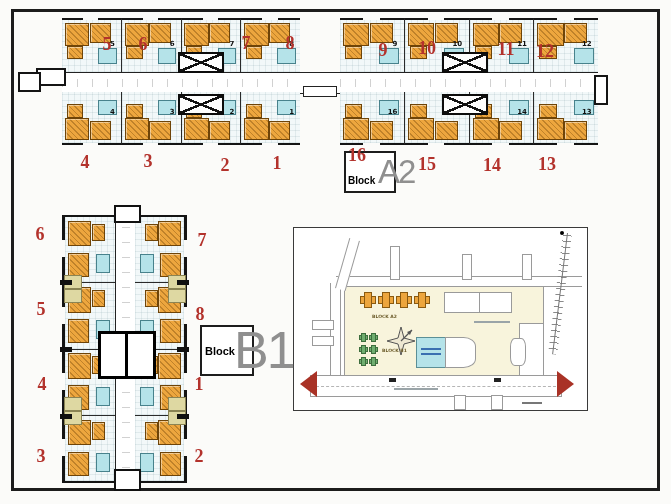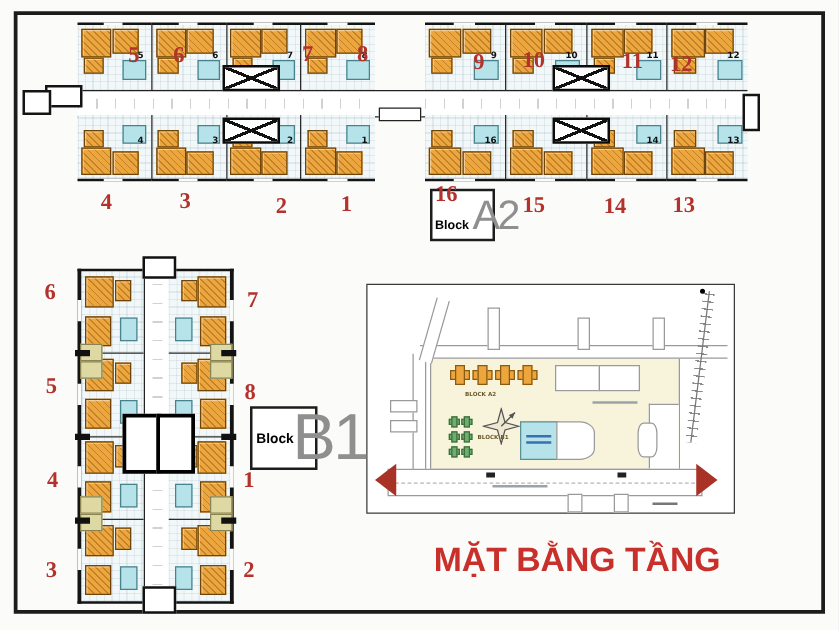--- a/index.html
+++ b/index.html
@@ -406,21 +406,20 @@
     <div class="car" style="left:200px;top:150px;width:7px;height:4px;"></div>
   <div class="stubr" style="position: absolute; left: 96px; top: 18px; width: 8px; height: 32px;"></div>
       <div class="stubr" style="position: absolute; left: 168px; top: 26px; width: 8px; height: 24px;"></div>
       <div class="stubr" style="position: absolute; left: 228px; top: 26px; width: 8px; height: 24px;"></div>
       <div class="stubr" style="position: absolute; left: 18px; top: 92px; width: 20px; height: 8px;"></div>
       <div class="stubr" style="position: absolute; left: 18px; top: 108px; width: 20px; height: 8px;"></div>
       <div class="stubr" style="position: absolute; left: 160px; top: 167px; width: 10px; height: 13px;"></div>
       <div class="stubr" style="position: absolute; left: 197px; top: 167px; width: 10px; height: 13px;"></div>
     </div>
 
-  <div id="title">MẶT BẰNG TẦNG</div>
 <span class="rednum" style="left: 107px; top: 44px;">5</span>
     <span class="rednum" style="left: 143px; top: 44px;">6</span>
     <span class="rednum" style="left: 246px; top: 43px;">7</span>
     <span class="rednum" style="left: 290px; top: 43px;">8</span>
     <span class="rednum" style="left: 383px; top: 50px;">9</span>
     <span class="rednum" style="left: 427px; top: 48px;">10</span>
     <span class="rednum" style="left: 506px; top: 49px;">11</span>
     <span class="rednum" style="left: 545px; top: 51px;">12</span>
     <span class="rednum" style="left: 85px; top: 162px;">4</span>
     <span class="rednum" style="left: 148px; top: 161px;">3</span>

